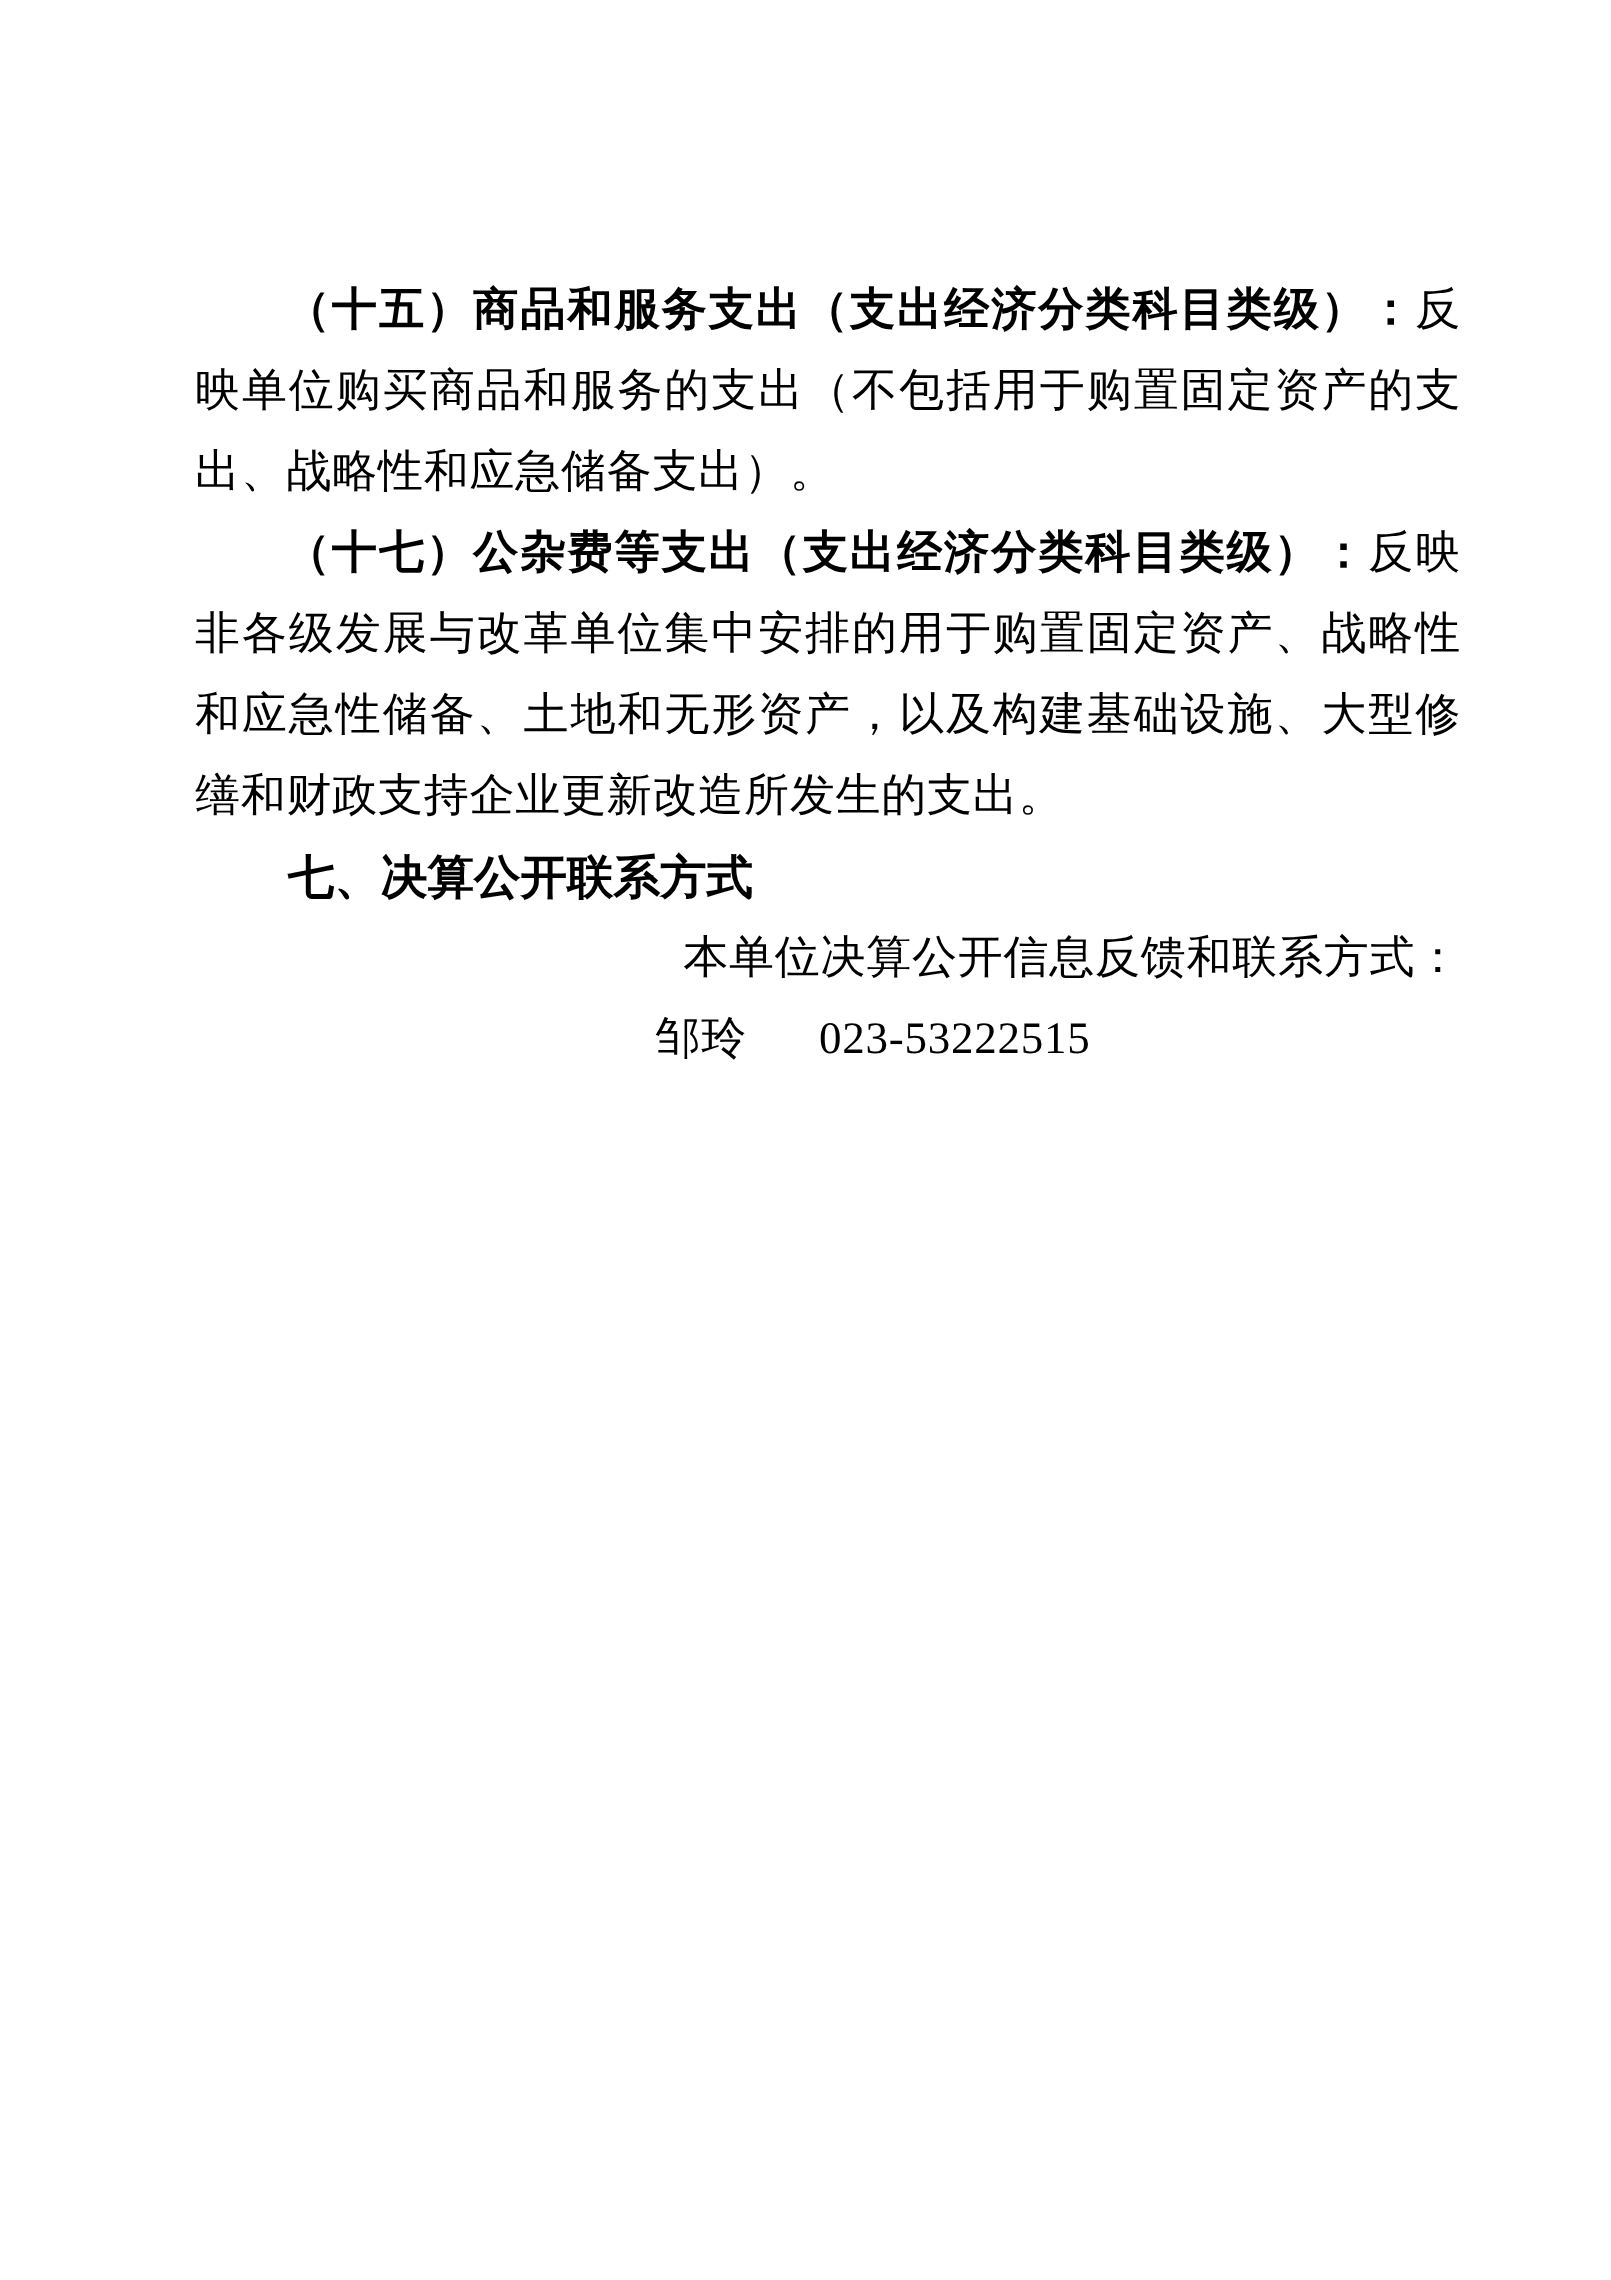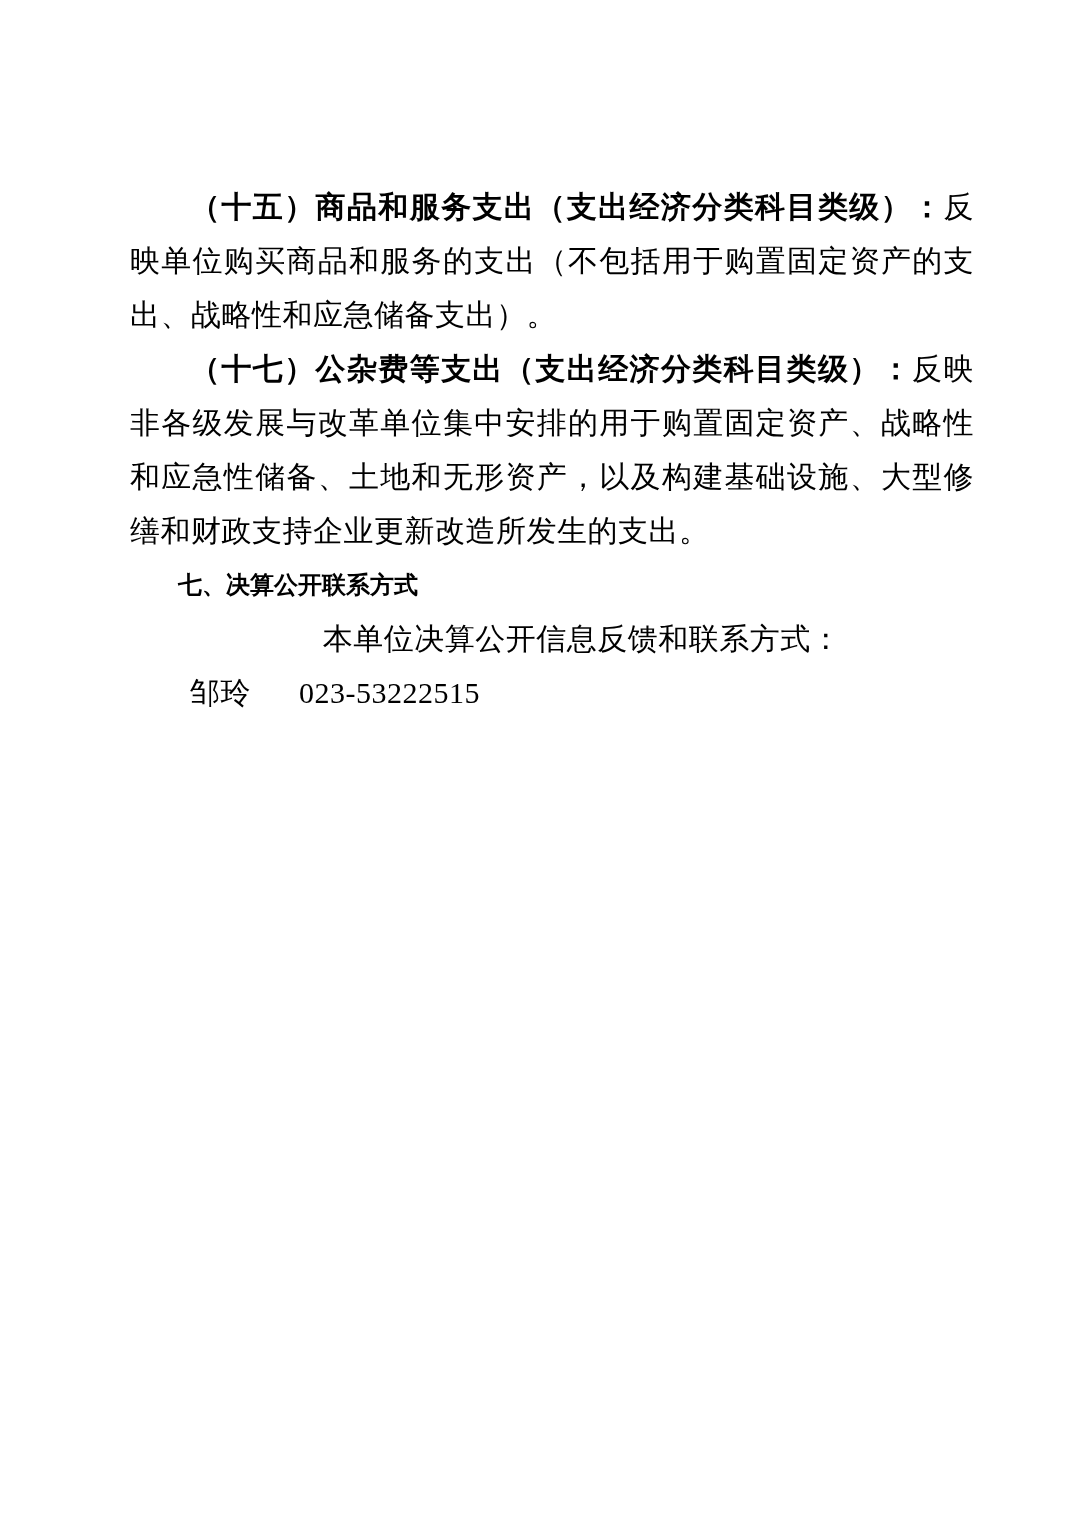--- a/index.html
+++ b/index.html
@@ -25,31 +25,31 @@
     text-align: justify;
     text-indent: 2em;
     letter-spacing: 0.5px;
     word-break: break-all;
   }
   .para .lead {
     font-weight: bold;
   }
   .section-heading {
     margin: 0;
-    font-size: 24px;
+    font-size: 31px;
     line-height: 54px;
     font-weight: bold;
     font-family: "Liberation Sans", "DejaVu Sans", sans-serif;
     text-indent: 2em;
   }
   .contact-intro {
-    text-align: center;
+    text-align: right;
   }
   .contact-line {
-    text-align: left;
+    text-align: center;
   }
   .contact-line .phone {
     margin-left: 48px;
     font-family: "Liberation Serif", "DejaVu Serif", serif;
   }
 </style>
 </head>
 <body>
 
 <div class="page">

